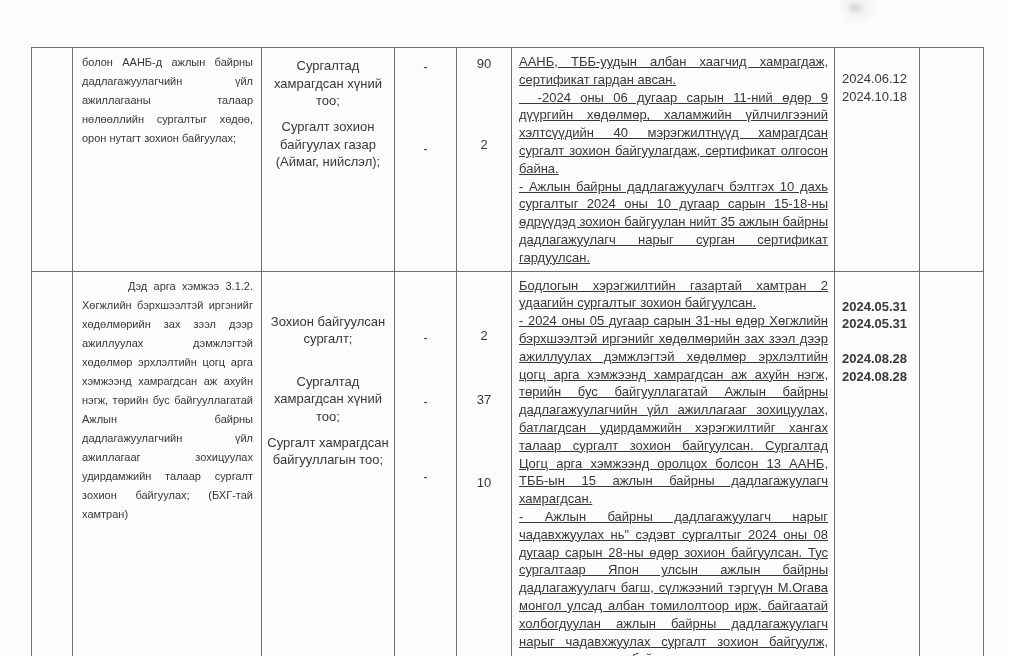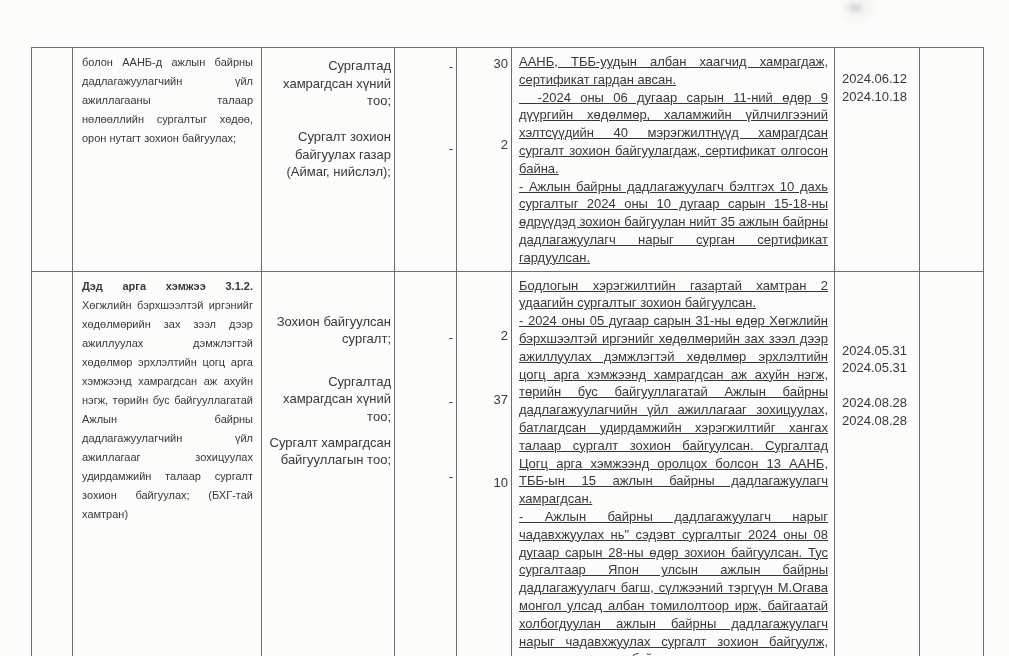--- a/index.html
+++ b/index.html
@@ -49,44 +49,44 @@
   tr.r1 td { height: 193px; }
   tr.r2 td { height: 380px; }
 
   .activity {
     padding: 5px 8px 4px 9px;
     font-size: 11px;
     line-height: 19px;
     text-align: justify;
     text-justify: inter-word;
   }
-  .activity .bold { font-weight: bold; }
+  .activity .bold { font-weight: normal; margin-left: 46px; }
 
   .abs {
     position: absolute;
     left: 3px;
     right: 3px;
-    text-align: right;
+    text-align: center;
   }
   .indicator { line-height: 17.5px; }
 
   .result {
     padding: 5px 6px 4px 7px;
     text-align: justify;
     text-justify: inter-word;
     white-space: pre-line;
     text-decoration: underline;
   }
   .dates {
     padding: 6px 4px 0 7px;
     white-space: pre-line;
     line-height: 17.5px;
     margin-top: 16px;
   }
-  .dates-offset { margin-top: 64px; }
+  .dates-offset { margin-top: 20px; font-weight: bold; }
 </style>
 </head>
 <body>
 
 <div class="page">
   <div class="smudge"></div>
 
   <table class="report">
     <colgroup>
       <col style="width:41px">
@@ -102,30 +102,30 @@
     <tbody>
         <tr class="r1">
       <td></td>
 
       <td>
         <div class="activity">болон ААНБ-д ажлын байрны дадлагажуулагчийн үйл ажиллагааны талаар нөлөөллийн сургалтыг хөдөө, орон нутагт зохион байгуулах;</div>
       </td>
 
       <td>
         <div class="abs indicator" style="top:9px">Сургалтад хамрагдсан хүний тоо;</div>
-        <div class="abs indicator" style="top:80px">Сургалт зохион байгуулах газар (Аймаг, нийслэл);</div>
+        <div class="abs indicator" style="top:70px">Сургалт зохион байгуулах газар (Аймаг, нийслэл);</div>
       </td>
 
       <td>
         <div class="abs" style="top:10px">-</div>
         <div class="abs" style="top:92px">-</div>
       </td>
 
       <td>
-        <div class="abs" style="top:7px">30</div>
+        <div class="abs" style="top:7px">90</div>
         <div class="abs" style="top:88px">2</div>
       </td>
 
       <td>
         <div class="result">ААНБ, ТББ-уудын албан хаагчид хамрагдаж, сертификат гардан авсан.
 &nbsp;&nbsp;-2024 оны 06 дугаар сарын 11-ний өдөр 9 дүүргийн хөдөлмөр, халамжийн үйлчилгээний хэлтсүүдийн 40 мэрэгжилтнүүд хамрагдсан сургалт зохион байгуулагдаж, сертификат олгосон байна.
 - Ажлын байрны дадлагажуулагч бэлтгэх 10 дахь сургалтыг 2024 оны 10 дугаар сарын 15-18-ны өдрүүдэд зохион байгуулан нийт 35 ажлын байрны дадлагажуулагч нарыг сурган сертификат гардуулсан.</div>
       </td>
 
       <td>

